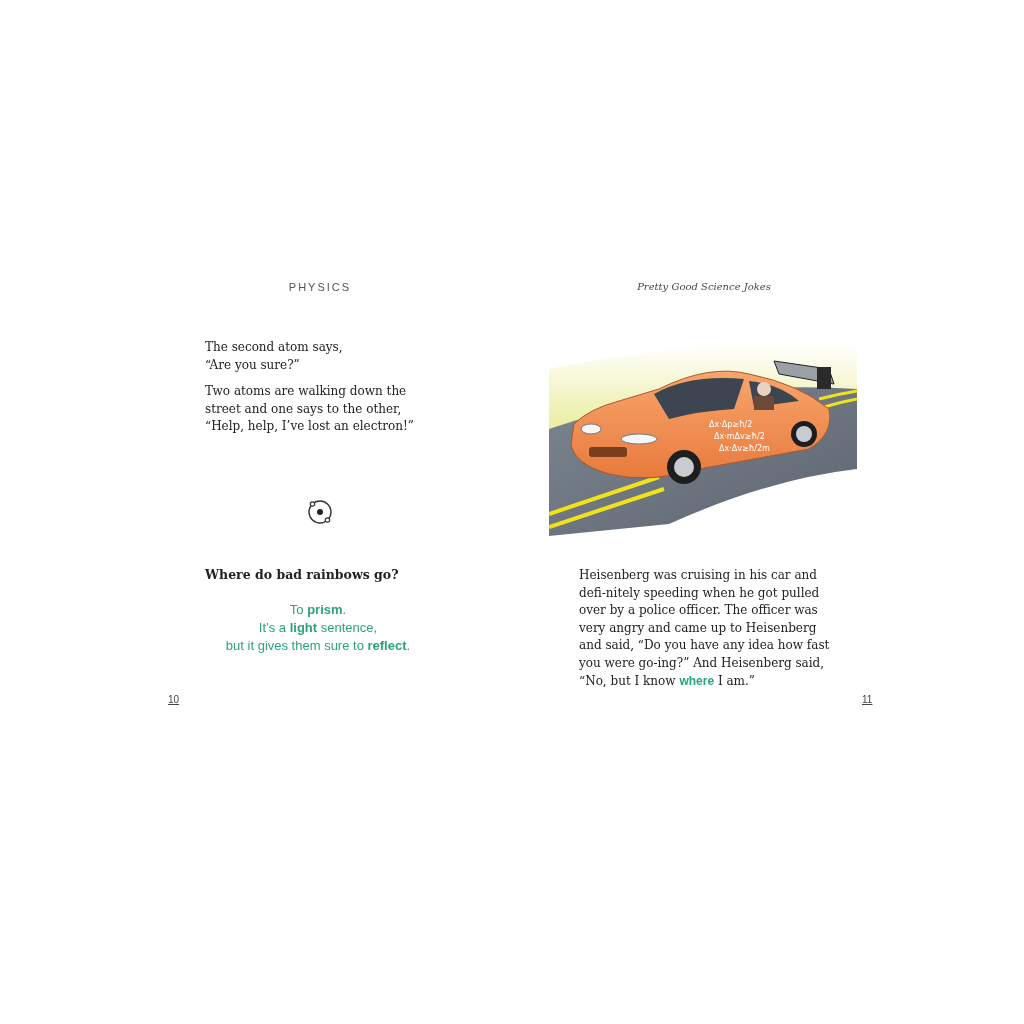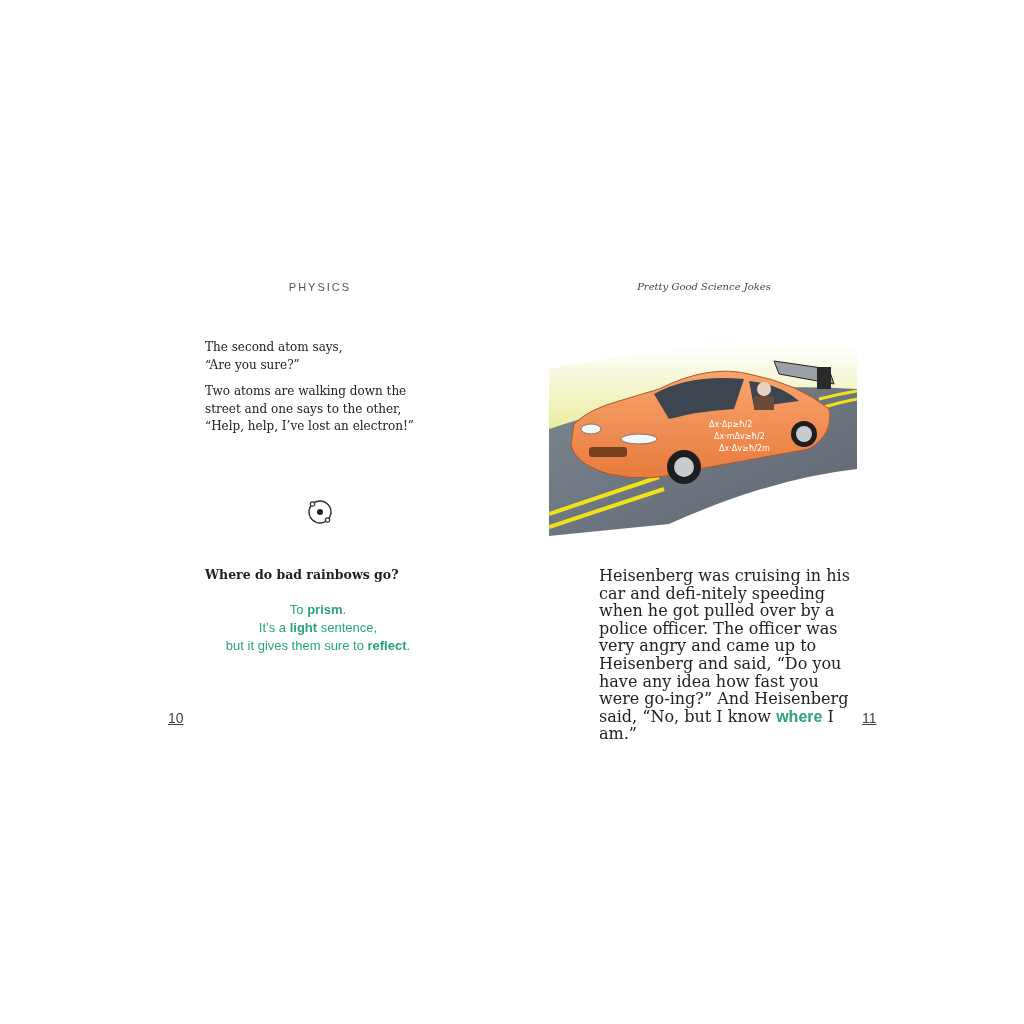--- a/index.html
+++ b/index.html
@@ -27,23 +27,23 @@
   .a2 {
     position:absolute; left:200px; top:601px; width:236px; text-align:center;
     font-size:13px; line-height:18px; color:#2aa37f;
   }
   .a2 b { font-weight:bold; }
   .car-illustration {
     position:absolute; left:549px; top:339px; width:308px; height:197px; overflow:hidden;
   }
   .joke3 {
     position:absolute; left:579px; top:567px; width:255px;
-    font-size:16px; line-height:17.6px; color:#222;margin-left:20px;
+    font-size:12px; line-height:17.6px; color:#222;
   }
-  .page-num { position:absolute; top:710px; font-size:14px; color:#444;text-decoration:underline; }
+  .page-num { position:absolute; top:694px; font-size:10px; color:#444;text-decoration:underline; }
 </style>
 </head>
 <body>
 
 <div class="running-head-left sans">PHYSICS</div>
 <div class="running-head-right serif">Pretty Good Science Jokes</div>
 
 <div class="joke1 serif">
   <p>
     <span>The second atom says,</span><br>

